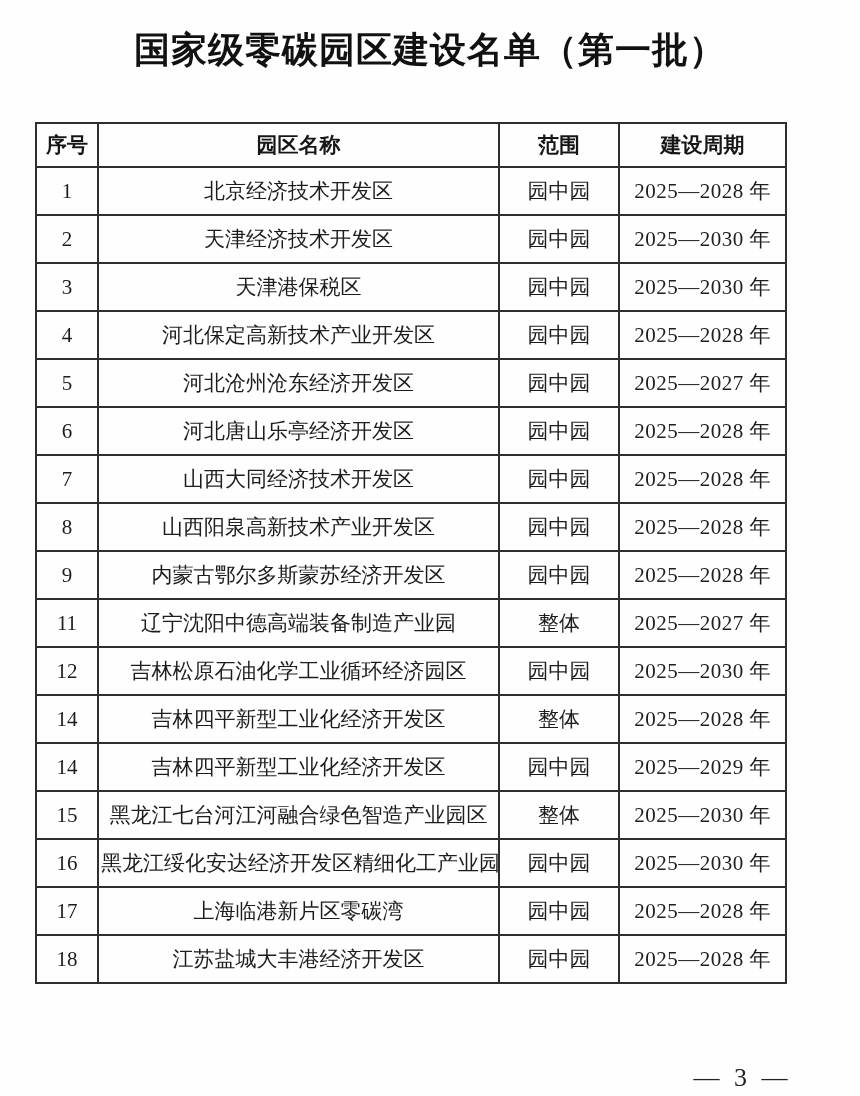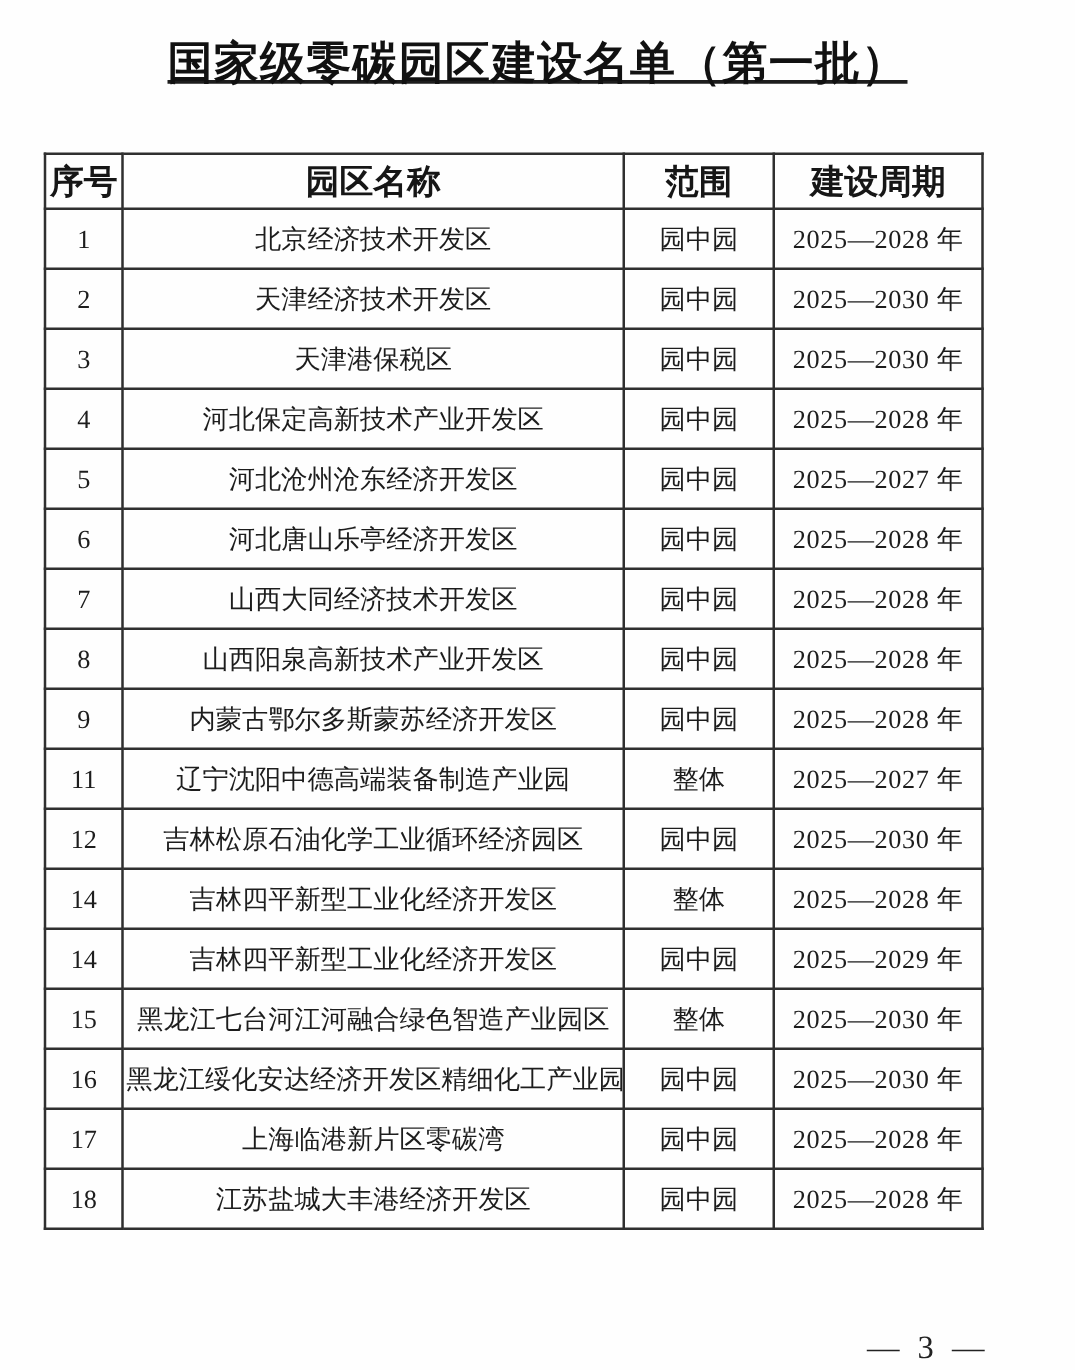--- a/index.html
+++ b/index.html
@@ -8,21 +8,20 @@
     background: #ffffff;
   }
   .page {
     position: relative;
     width: 860px;
     height: 1096px;
     background: #fefefe;
     font-family: "Liberation Serif", "DejaVu Serif", serif;
     color: #1d1d1d;
     overflow: hidden;
-    text-decoration: underline;
   }
   .title {
     margin: 0;
     padding-top: 28px;
     text-align: center;
     font-size: 36px;
     line-height: 44px;
     font-weight: 700;
     letter-spacing: 1px;
     color: #111111;
@@ -39,21 +38,21 @@
   table.parks td {
     border: 2px solid #2f2f2f;
     text-align: center;
     vertical-align: middle;
     padding: 0 2px;
     overflow: hidden;
     white-space: nowrap;
   }
   table.parks th {
     height: 42px;
-    font-size: 27px;
+    font-size: 21px;
     font-weight: 700;
     color: #161616;
   }
   table.parks td {
     height: 46px;
     font-size: 21px;
     font-weight: 400;
     color: #1d1d1d;
   }
   col.c-no     { width: 62px; }

